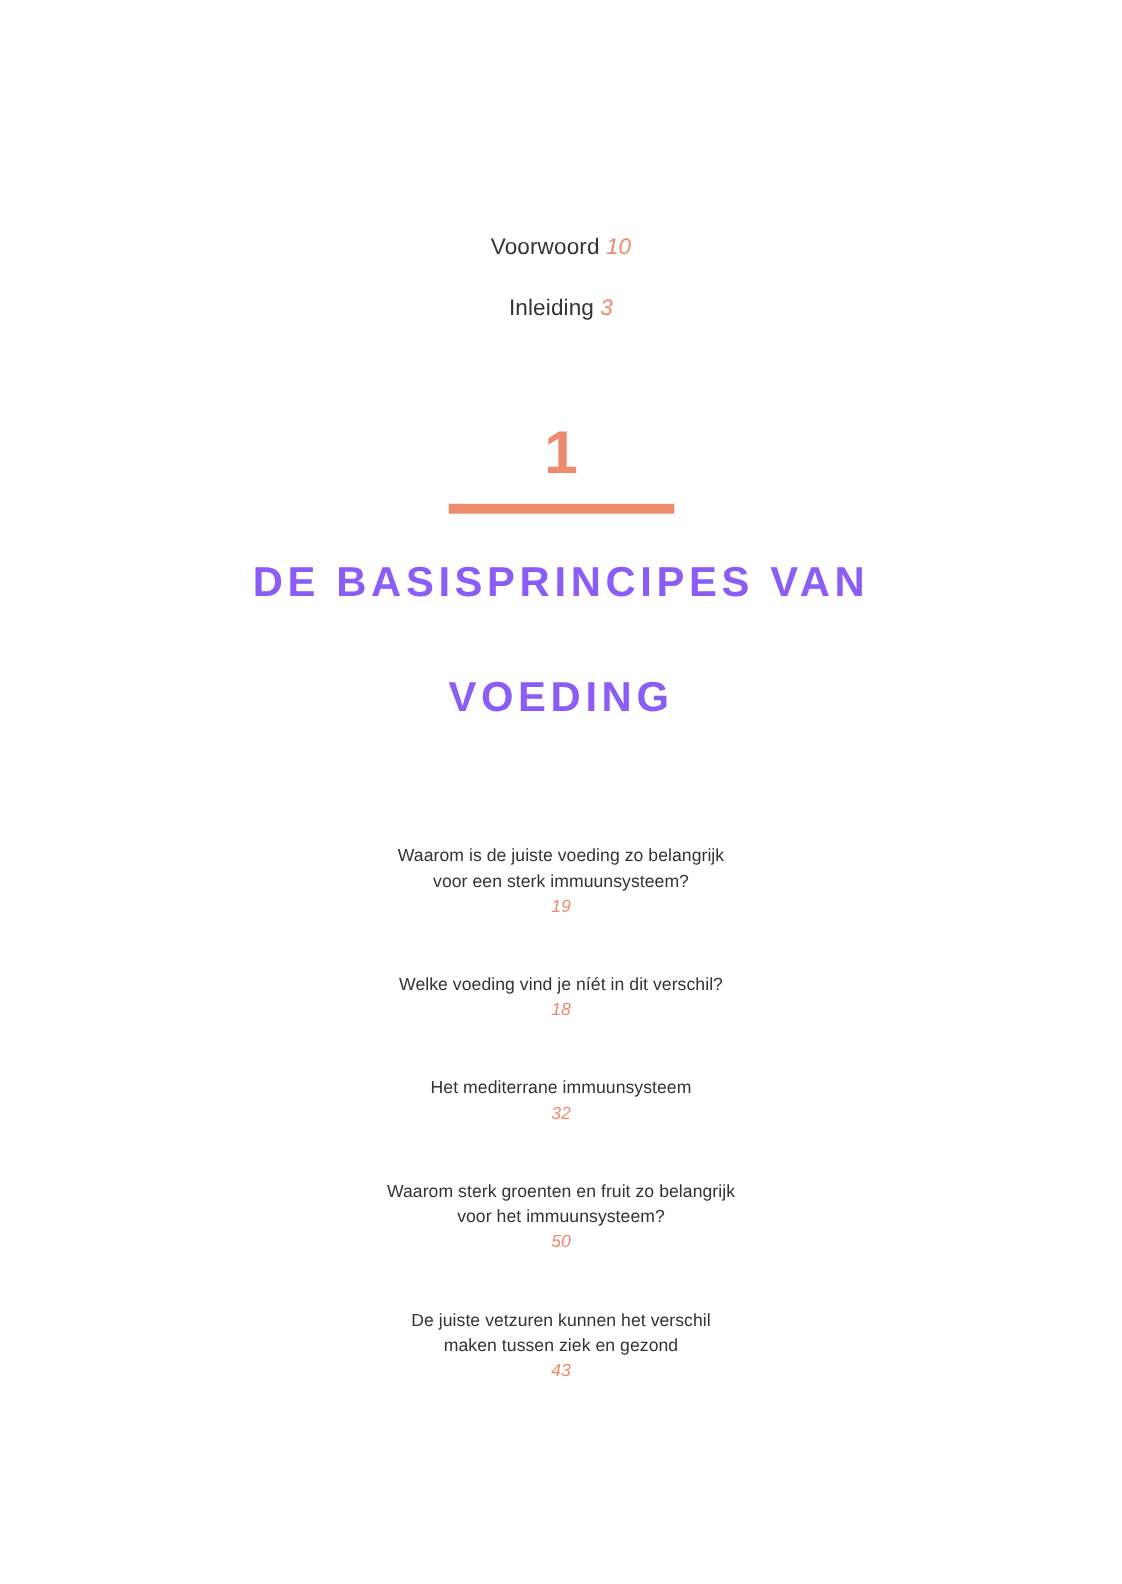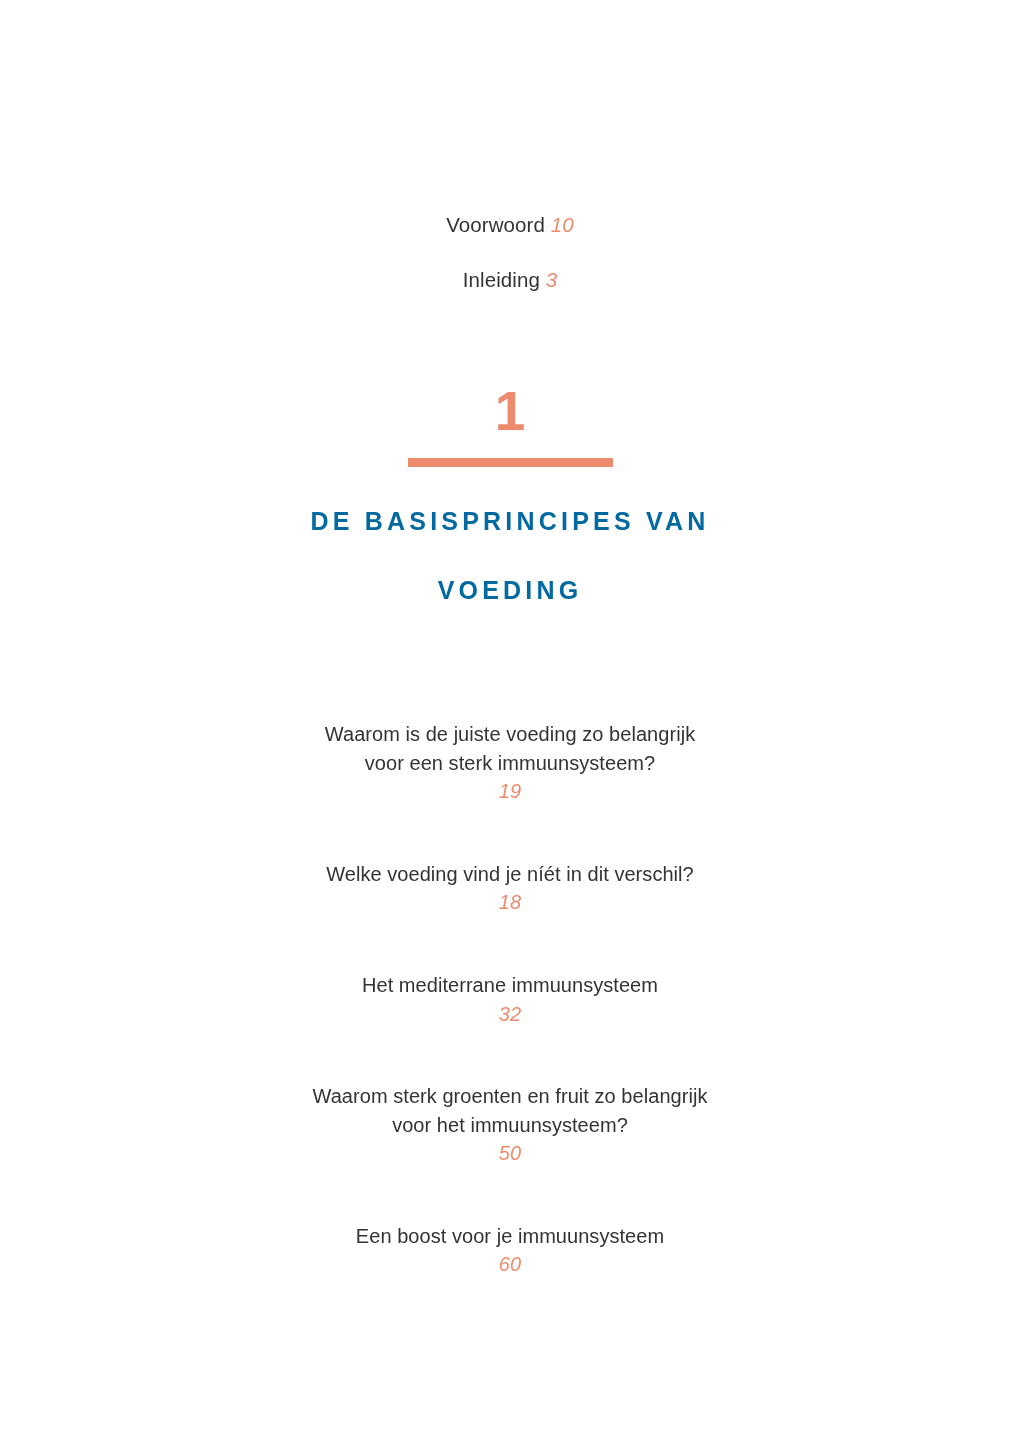--- a/index.html
+++ b/index.html
@@ -62,38 +62,38 @@
   .chapter-rule {
     margin-top: 19px;
     width: 205px;
     height: 9px;
     background: #ED8B6F;
   }
   .chapter-title {
     margin-top: 37px;
     width: 640px;
     text-align: center;
-    font-size: 25px;
+    font-size: 38px;
     font-weight: 700;
     line-height: 1.37;
     letter-spacing: 4.2px;
-    color: #0369a1;
+    color: #8b5cf6;
     text-transform: uppercase;
   }
 
   
   .toc {
     margin-top: 85px;
     width: 100%;
     display: flex;
     flex-direction: column;
     align-items: center;
   }
   .toc-entry {
-    font-size: 20px;
+    font-size: 16px;
     font-weight: 400;
     line-height: 1.42;
     letter-spacing: 0.05px;
     color: #333333;
     text-align: center;
     margin-bottom: 26px;
     white-space: pre-line;
   }
   .toc-entry:last-child { margin-bottom: 0; }
 
@@ -143,19 +143,20 @@
     <div class="toc-entry">
       <span>Het mediterrane immuunsysteem</span>
       <span class="pagenum">32</span>
     </div>
     <div class="toc-entry">
       <span>Waarom sterk groenten en fruit zo belangrijk
 voor het immuunsysteem?</span>
       <span class="pagenum">50</span>
     </div>
     <div class="toc-entry">
-      <span>Een boost voor je immuunsysteem</span>
-      <span class="pagenum">60</span>
+      <span>De juiste vetzuren kunnen het verschil
+maken tussen ziek en gezond</span>
+      <span class="pagenum">43</span>
     </div>
 
   </div>
 
 </div>
 
 </body></html>

